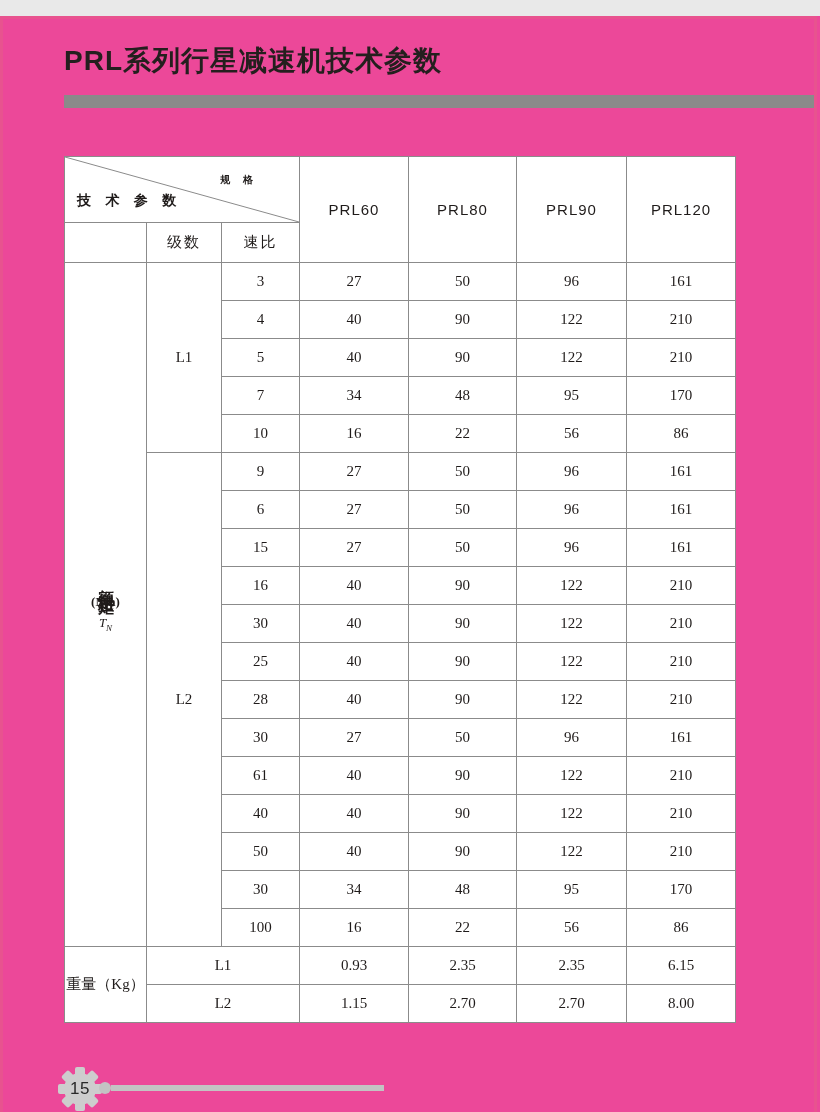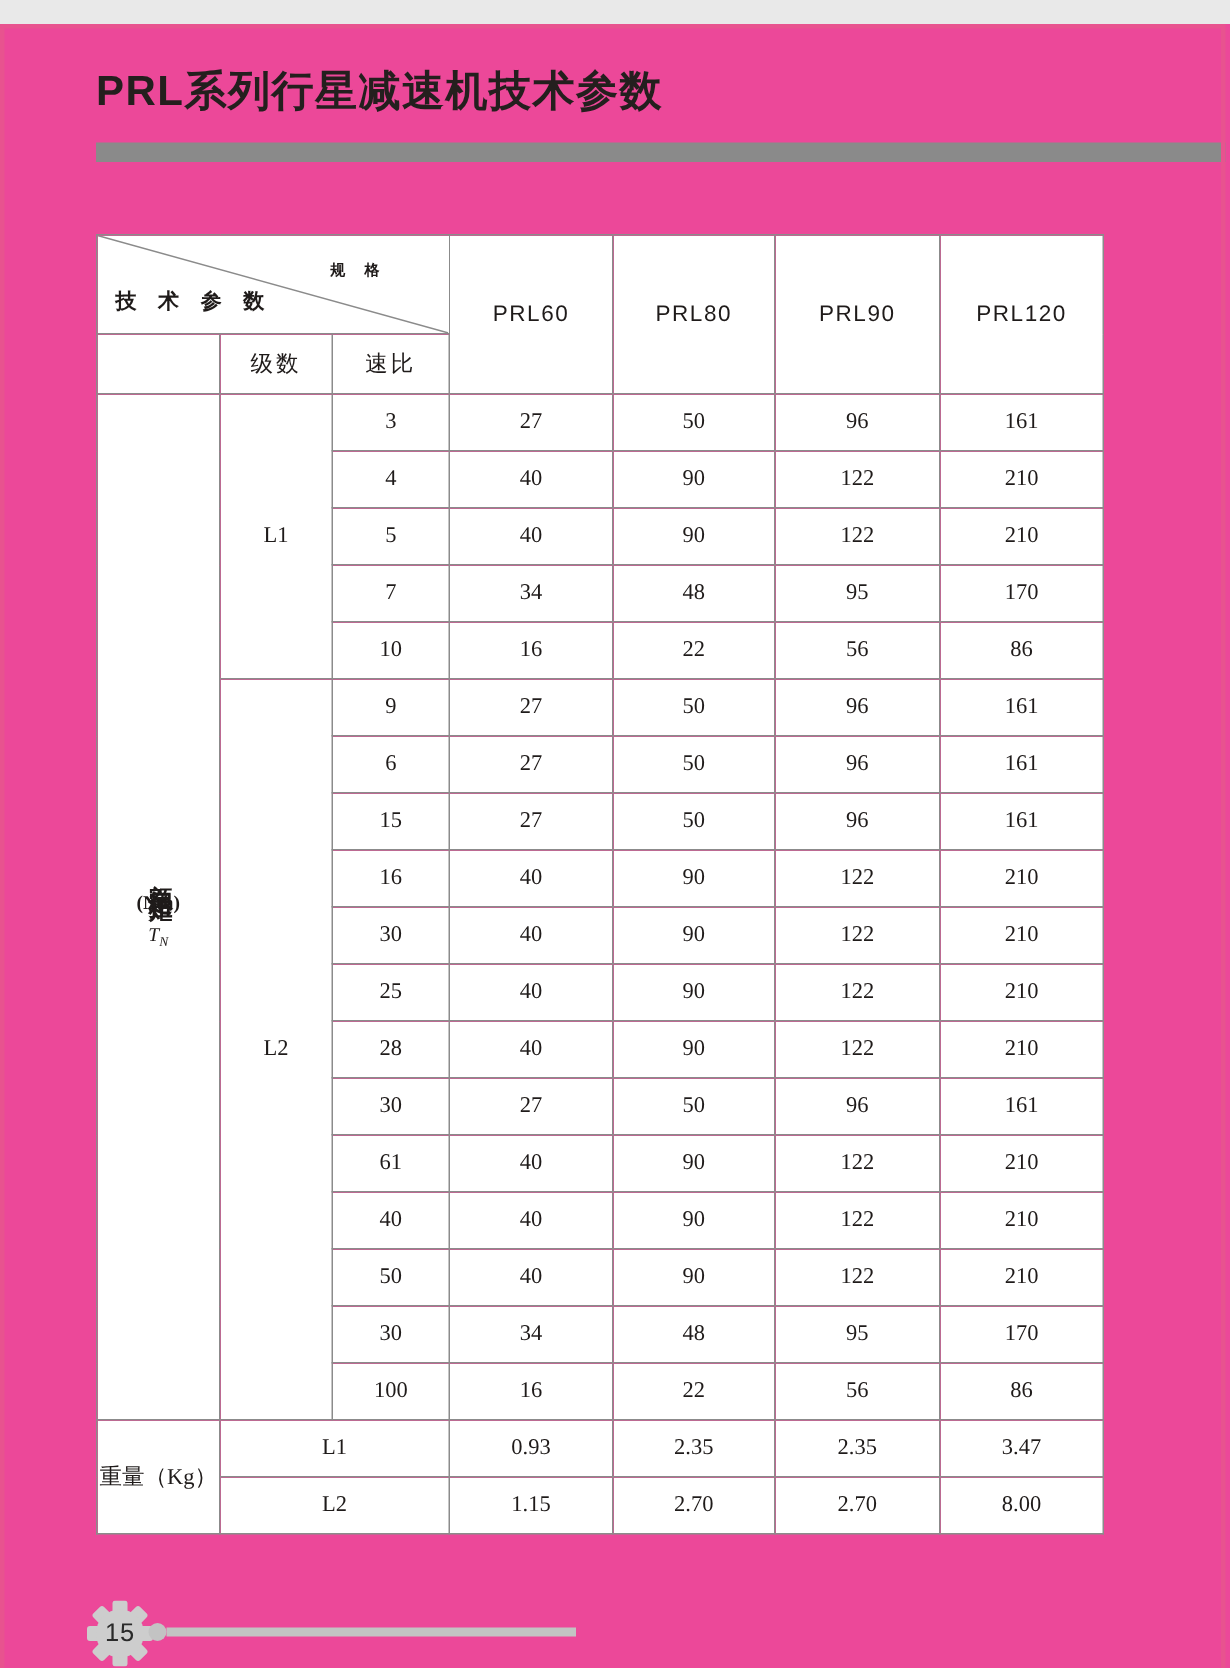--- a/index.html
+++ b/index.html
@@ -240,21 +240,21 @@
           <td class="val-cell">22</td>
           <td class="val-cell">56</td>
           <td class="val-cell">86</td>
         </tr>
         <tr>
           <td class="weight-label" rowspan="2">重量（Kg）</td>
           <td class="sh" colspan="2">L1</td>
           <td class="val-cell sh">0.93</td>
           <td class="val-cell sh">2.35</td>
           <td class="val-cell sh">2.35</td>
-          <td class="val-cell sh">3.47</td>
+          <td class="val-cell sh">6.15</td>
         </tr>
         <tr>
           <td class="" colspan="2">L2</td>
           <td class="val-cell">1.15</td>
           <td class="val-cell">2.70</td>
           <td class="val-cell">2.70</td>
           <td class="val-cell">8.00</td>
         </tr>
       </tbody>
   </table>

